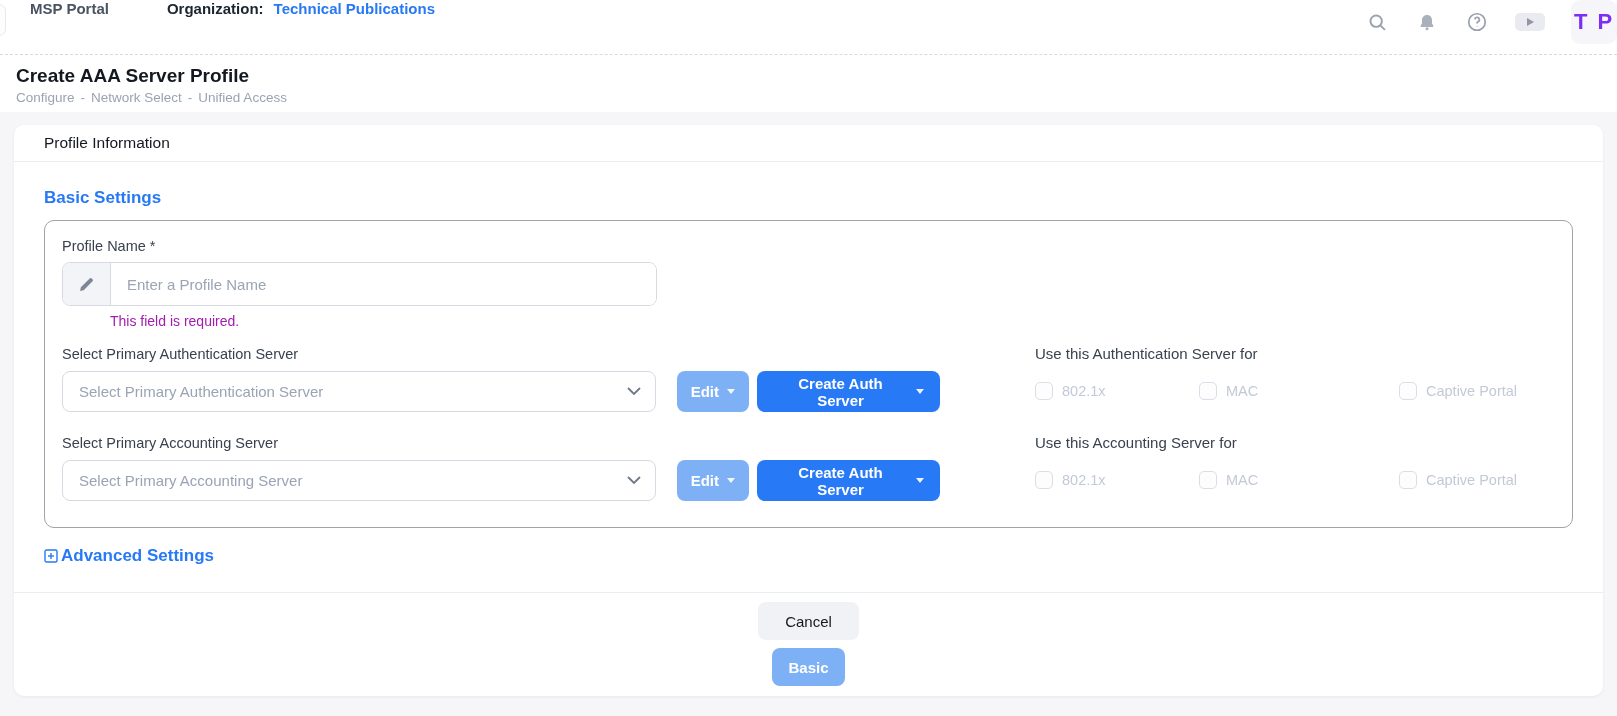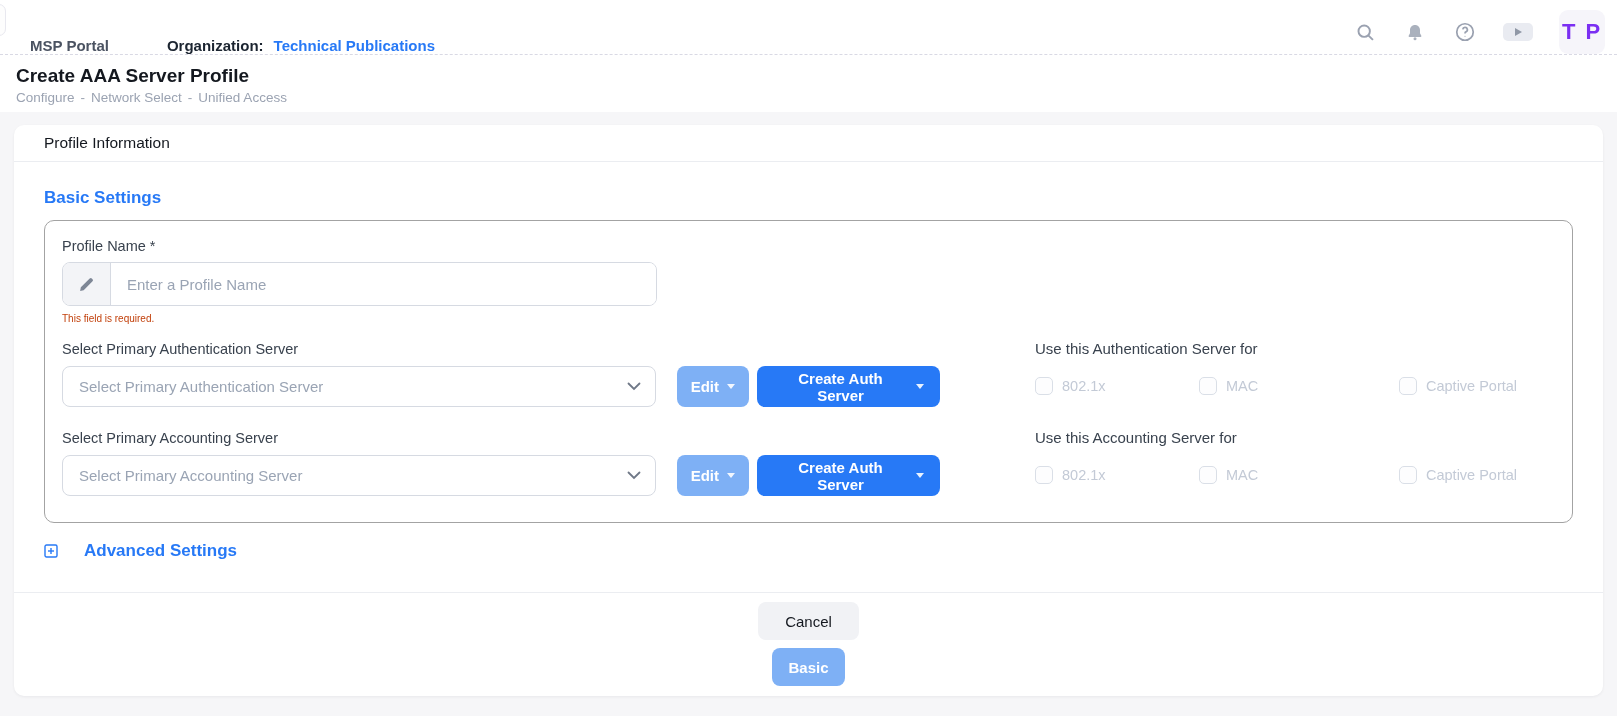--- a/index.html
+++ b/index.html
@@ -1,21 +1,21 @@
 <!DOCTYPE html>
 <html><head>
 <meta charset="utf-8">
 <style>
   * { margin:0; padding:0; box-sizing:border-box; }
   html,body { width:1617px; height:716px; overflow:hidden; }
   body { font-family:"Liberation Sans", sans-serif; background:#f6f6f8; color:#1c2430; }
 
   
   .topbar { position:relative; height:55px; background:#fff; border-bottom:1px dashed #d9d9e4;
-            display:flex; align-items:flex-end; padding:0 12px 0 30px; }
+            display:flex; align-items:flex-start; padding:0 0 0 30px; }
   .panel-edge { position:absolute; left:-8px; top:4px; width:14px; height:32px; background:#fdfdfd;
                 border:1px solid #e8e8ef; border-radius:8px; }
   .brand { font-size:15px; font-weight:700; color:#4b5362; margin-right:58px; }
   .org-label { font-size:15px; font-weight:700; color:#1b2430; margin-right:10px; }
   .org-link { font-size:15px; font-weight:700; color:#2779f6; cursor:pointer; }
   .topbar-right { margin-left:auto; display:flex; align-items:center; gap:26px; }
   .icon-btn { width:24px; height:24px; display:flex; align-items:center; justify-content:center; cursor:pointer; }
   .icon-btn svg { display:block; }
   .video-btn { width:30px; height:18px; background:#e9ebf1; border-radius:5px;
                display:flex; align-items:center; justify-content:center; cursor:pointer; }
@@ -43,21 +43,21 @@
   .form-box { margin-top:12px; border:1px solid #a3a3a3; border-radius:10px; padding:16px 17px 26px 17px; }
   .field-label { font-size:14.5px; font-weight:500; color:#39424e; line-height:18px; }
 
   .input-group { margin-top:7px; width:595px; height:44px; border:1px solid #d6dae2; border-radius:8px;
                  display:flex; overflow:hidden; background:#fff; }
   .input-addon { width:48px; background:#f3f4f7; border-right:1px solid #d6dae2;
                  display:flex; align-items:center; justify-content:center; }
   .input-group input { flex:1; border:none; outline:none; padding:0 16px; font-size:15px;
                        font-family:"Liberation Sans", sans-serif; color:#39424e; }
   .input-group input::placeholder { color:#9aa4b4; font-weight:500; }
-  .error-text { margin-top:7px; font-size:10px; color:#c2410c; }
+  .error-text { margin-top:7px; font-size:14px; color:#a21caf;margin-left:48px; }
 
   .server-section { margin-top:16px; display:flex; }
   .server-section.second { margin-top:22px; }
   .col-left { width:878px; }
   .col-right { margin-left:auto; width:520px; }
   .controls { margin-top:8px; display:flex; align-items:center; }
   .select { width:595px; height:41px; border:1px solid #d6dae2; border-radius:8px; background:#fff;
             display:flex; align-items:center; padding:0 14px 0 16px; cursor:pointer; }
   .select-placeholder { font-size:15px; font-weight:500; color:#9aa4b4; }
   .select svg { margin-left:auto; }
@@ -68,21 +68,21 @@
   .btn-edit { background:#7eb0f5; padding:0 14px; margin-left:21px; }
   .btn-create-auth { background:#2779f6; padding:0 16px; margin-left:8px; }
 
   .use-label { font-size:15px; color:#39424e; line-height:18px; }
   .checkbox-row { margin-top:19px; display:flex; }
   .checkbox-item { width:164px; display:flex; align-items:center; cursor:pointer; }
   .checkbox-item:last-child { width:auto;padding-left:36px; }
   .checkbox-box { width:18px; height:18px; border:1.5px solid #dadfe7; border-radius:5px; background:#fdfdfe; }
   .checkbox-label { margin-left:9px; font-size:14.5px; font-weight:500; color:#c3cad6; }
 
-  .advanced-toggle { margin-top:18px; display:flex; align-items:center; gap:26px; cursor:pointer; }
+  .advanced-toggle { margin-top:18px; display:flex; align-items:center; gap:3px; cursor:pointer; }
   .advanced-toggle svg { display:block; }
   .advanced-label { font-size:17px; font-weight:700; color:#2779f6; }
 
   .card-footer { border-top:1px solid #ebedf1; padding:9px 30px 10px 30px;
                  display:flex; justify-content:flex-end; align-items:center; gap:8px;flex-direction:column; }
   .btn-cancel { background:#f1f2f5; color:#14181f; font-weight:500; font-size:15px; height:38px;
                 padding:0 27px; border:none; border-radius:8px; cursor:pointer;
                 font-family:"Liberation Sans", sans-serif; }
   .btn-create { background:#7eb0f5; color:#fff; font-weight:600; font-size:15px; height:38px;
                 padding:0 16px; border:none; border-radius:8px; cursor:pointer;

